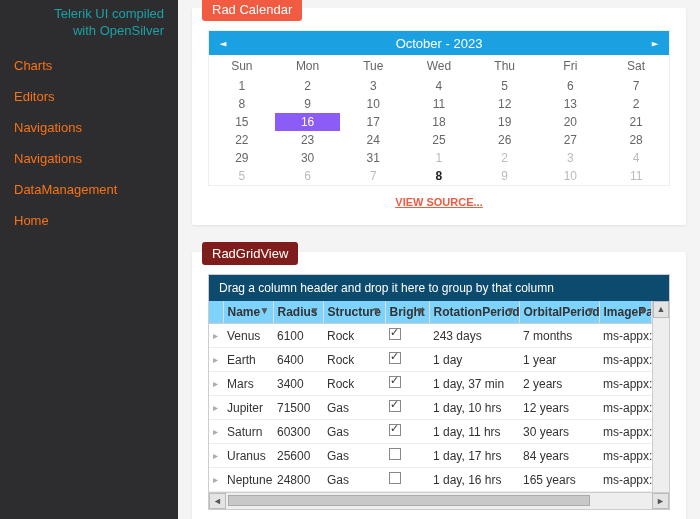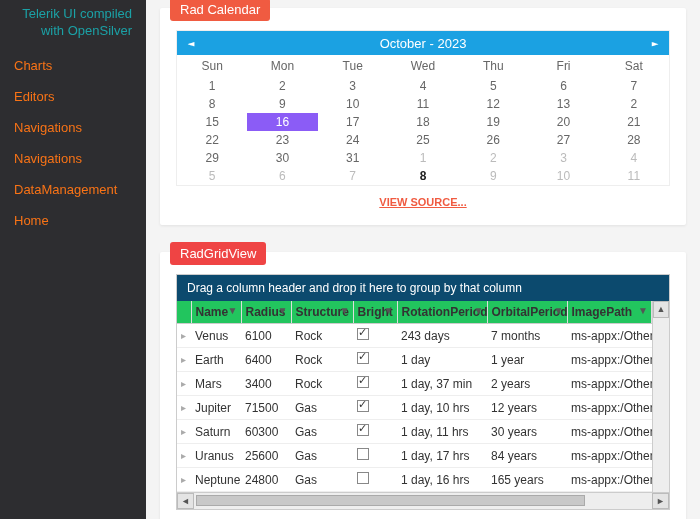--- a/index.html
+++ b/index.html
@@ -1,25 +1,25 @@
 <!DOCTYPE html>
 <html><head>
 <meta charset="utf-8">
 <style>
   * { box-sizing: border-box; margin: 0; padding: 0; }
   body { font-family: "Segoe UI", Arial, sans-serif; font-size: 13px; background: #f4f4f4; color: #333; width: 700px; height: 519px; overflow: hidden; }
   .app { display: flex; height: 100%; }
-  .sidebar { width: 146px; background: #2d2d30; color: #ccc; padding: 6px 0 0 0; flex-shrink: 0; }
+  .sidebar { width: 178px; background: #2d2d30; color: #ccc; padding: 6px 0 0 0; flex-shrink: 0; }
   .brand { color: #1ba1a6; font-size: 13px; text-align: right; padding: 0 14px 10px 10px; line-height: 1.3; }
   .nav-item { padding: 8px 14px; color: #f97316; cursor: pointer; font-size: 13px; }
   .main { flex: 1; padding: 8px 14px 0 14px; overflow: hidden; }
   .card { background: #fff; border-radius: 2px; box-shadow: 0 1px 3px rgba(0,0,0,0.08); margin-bottom: 27px; padding-bottom: 10px; position: relative; }
   .card-tag { position: absolute; top: -10px; left: 10px; padding: 4px 10px; border-radius: 3px; color: #fff; font-size: 13px; font-weight: 500; }
   .tag-red { background: #f05b41; }
-  .tag-purple { background: #ef4444; }
+  .tag-purple { background: #7f1d1d; }
   .card-body { padding: 22px 16px 6px 16px; }
   
   .cal { border: 1px solid #eee; }
   .cal-head { background: #1ba1e2; color: #fff; display: flex; align-items: center; height: 24px; }
   .cal-arrow { width: 28px; text-align: center; cursor: pointer; font-size: 11px; font-family: monospace; }
   .cal-title { flex: 1; text-align: center; font-size: 13px; }
   .cal-grid { width: 100%; border-collapse: collapse; table-layout: fixed; }
   .cal-grid th { font-weight: 400; color: #666; font-size: 12px; padding: 4px 0; }
   .cal-grid td { text-align: center; font-size: 12px; color: #666; padding: 2px 0; }
   .cal-grid td.sel { background: #8b5cf6; color: #fff; }
@@ -33,21 +33,21 @@
   .grid-wrap { border: 1px solid #ccc; position: relative; }
   .groupbar { background: #0c4a6e; color: #fff; font-size: 12px; padding: 6px 10px; }
   .grid-scroll { position: relative; }
   .vscroll { position: absolute; right: 0; top: 0; bottom: 17px; width: 17px; background: #eee; border-left: 1px solid #ccc; }
   .vscroll .arrow { height: 17px; background: #e4e4e4; border:1px solid #bbb; font-size:9px; text-align:center; line-height:15px; color:#555;}
   .hscroll { height: 17px; background: #eee; border-top: 1px solid #ccc; display:flex; }
   .hscroll .arrow { width: 17px; background:#e4e4e4; border:1px solid #bbb; font-size:9px; text-align:center; line-height:15px; color:#555;}
   .hscroll .track { flex:1; position:relative;}
   .hscroll .thumb { position:absolute; left:2px; top:2px; height:11px; width:85%; background:#c8c8c8; border:1px solid #aaa;}
   table.grid { border-collapse: collapse; width: calc(100% - 17px); table-layout: fixed; }
-  .grid th { text-align: left; font-weight: 600; font-size: 12px; padding: 4px 4px; border-right: 1px solid #ddd; border-bottom: 1px solid #ccc; background: #22c55e; position: relative; white-space: nowrap; overflow:hidden; }
+  .grid th { text-align: left; font-weight: 600; font-size: 12px; padding: 4px 4px; border-right: 1px solid #ddd; border-bottom: 1px solid #ccc; background: #7dd3fc; position: relative; white-space: nowrap; overflow:hidden; }
   .col-handle { width: 14px; }
   .grid th .filter { position: absolute; right: 3px; top: 4px; font-size: 10px; color: #555; }
   .grid td { font-size: 12px; padding: 4px 4px; border-bottom: 1px solid #eee; white-space: nowrap; overflow: hidden; }
   .grid td.handle { color:#aaa; font-size:10px; }
   .chk { display:inline-block; width:12px; height:12px; border:1px solid #888; background:#fff; position:relative; }
   .chk.on::after { content:"✓"; position:absolute; top:-3px; left:0; font-size:11px; color:#333;}
 </style>
 </head>
 <body>
 

